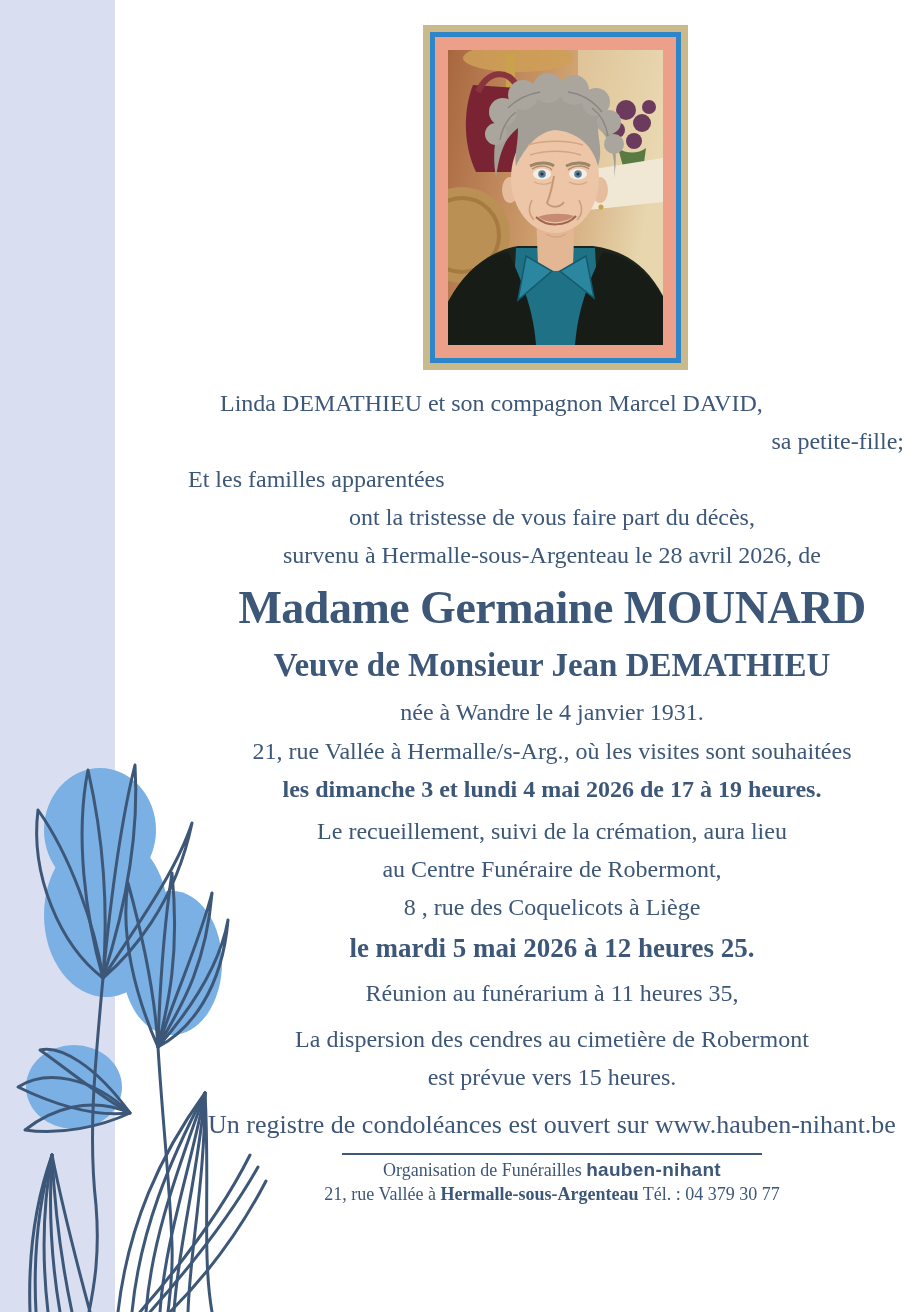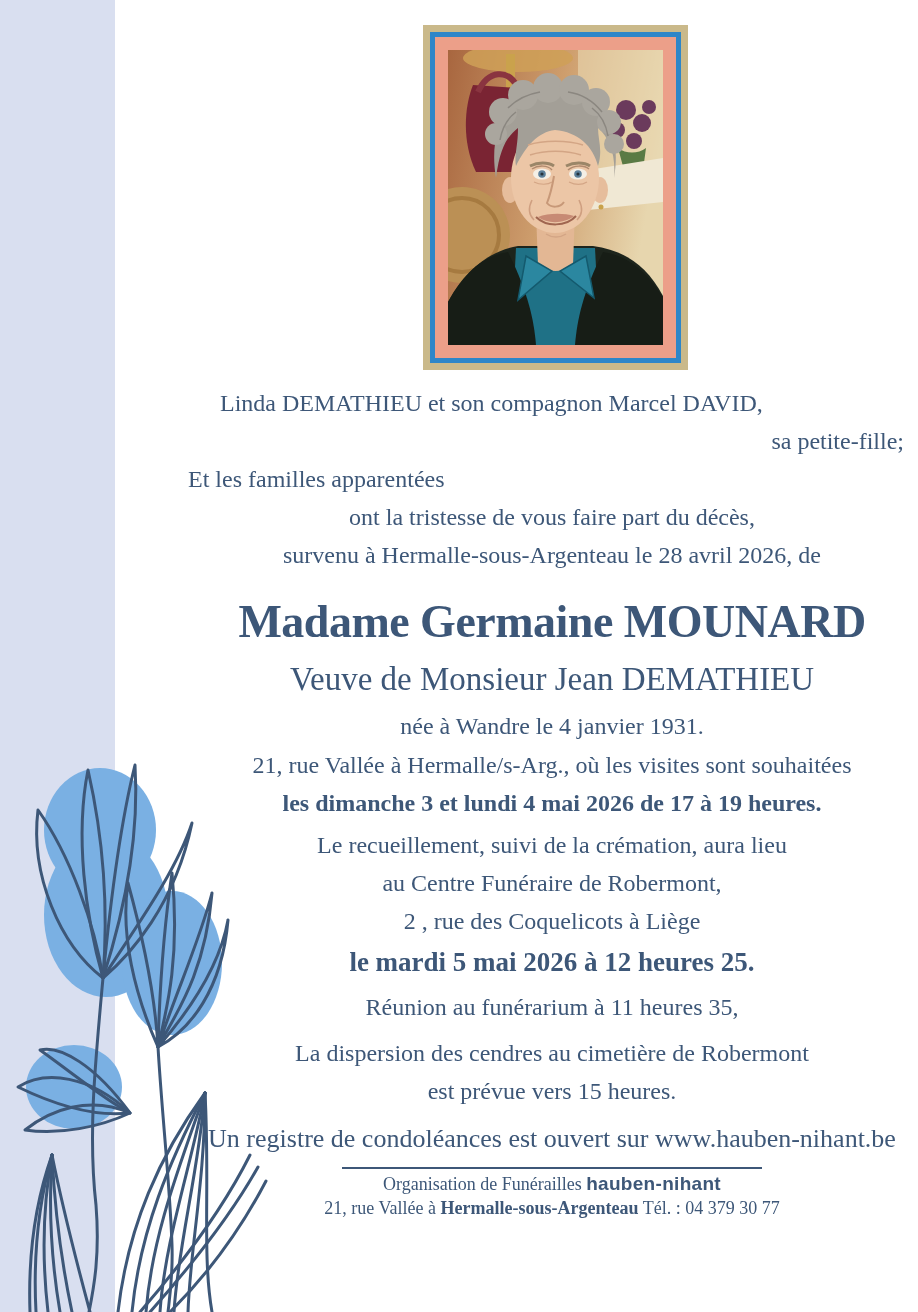--- a/index.html
+++ b/index.html
@@ -14,22 +14,22 @@
   .frame-blue { background:#2e86c8; padding:5px; }
   .frame-salmon { background:#ec9f89; padding:13px; }
   .photo { display:block; width:215px; height:295px; }
 
   .content { position:absolute; left:186px; right:0; top:384px; z-index:3; text-align:center;
              font-size:24px; line-height:38px; }
   .line { white-space:nowrap; }
   .t-left  { text-align:left; padding-left:34px; }
   .t-left2 { text-align:left; padding-left:2px; }
   .t-right { text-align:right; padding-right:14px; }
-  .name     { font-size:46px; font-weight:bold; line-height:56px; margin-top:20px; letter-spacing:-0.5px; }
-  .relation { font-size:33px; font-weight:normal; line-height:46px; margin-top:6px; }
+  .name     { font-size:46px; font-weight:bold; line-height:56px; margin-top:6px; letter-spacing:-0.5px; }
+  .relation { font-size:33px; font-weight:bold; line-height:46px; margin-top:6px; }
   .birth    { line-height:40px; margin-top:4px; }
   .b  { font-weight:bold; }
   .mt8 { margin-top:8px; }
   .mt4 { margin-top:4px; }
   .mardi { font-size:27px; font-weight:bold; line-height:44px; }
   .small { font-size:26px; line-height:34px; margin-top:12px; }
   .divider { width:420px; height:0; border-top:2px solid #3d5778; margin:11px auto 3px auto; }
   .footer-line { font-size:18px; line-height:24px; }
   .brand { font-family:Liberation Sans, sans-serif; font-weight:bold; font-size:19px; letter-spacing:0.3px; }
 </style>
@@ -202,21 +202,21 @@
 
   <div class="line name">Madame Germaine MOUNARD</div>
   <div class="line relation">Veuve de Monsieur Jean DEMATHIEU</div>
   <div class="line birth">née à Wandre le 4 janvier 1931.</div>
 
   <div class="line">21, rue Vallée à Hermalle/s-Arg., où les visites sont souhaitées</div>
   <div class="line b">les dimanche 3 et lundi 4 mai 2026 de 17 à 19 heures.</div>
 
   <div class="line mt4">Le recueillement, suivi de la crémation, aura lieu</div>
   <div class="line">au Centre Funéraire de Robermont,</div>
-  <div class="line">2 , rue des Coquelicots à Liège</div>
+  <div class="line">8 , rue des Coquelicots à Liège</div>
   <div class="line mardi">le mardi 5 mai 2026 à 12 heures 25.</div>
 
   <div class="line mt4">Réunion au funérarium à 11 heures 35,</div>
 
   <div class="line mt8">La dispersion des cendres au cimetière de Robermont</div>
   <div class="line">est prévue vers 15 heures.</div>
 
   <div class="line small">Un registre de condoléances est ouvert sur www.hauben-nihant.be</div>
 
   <div class="divider"></div>

